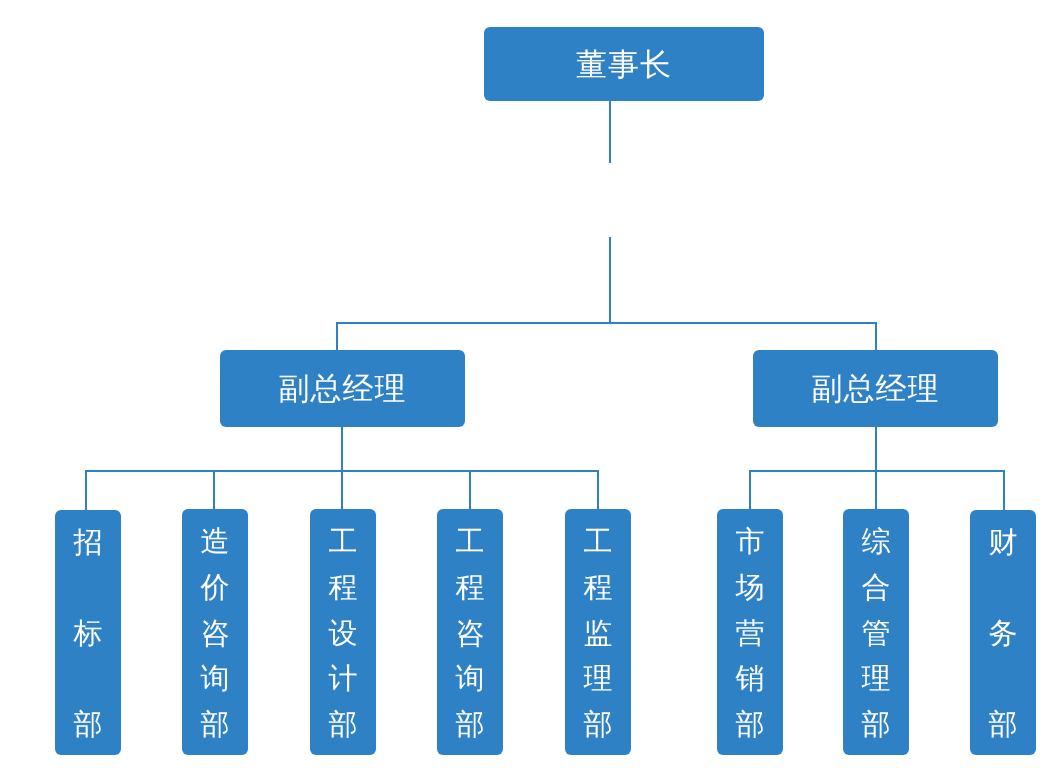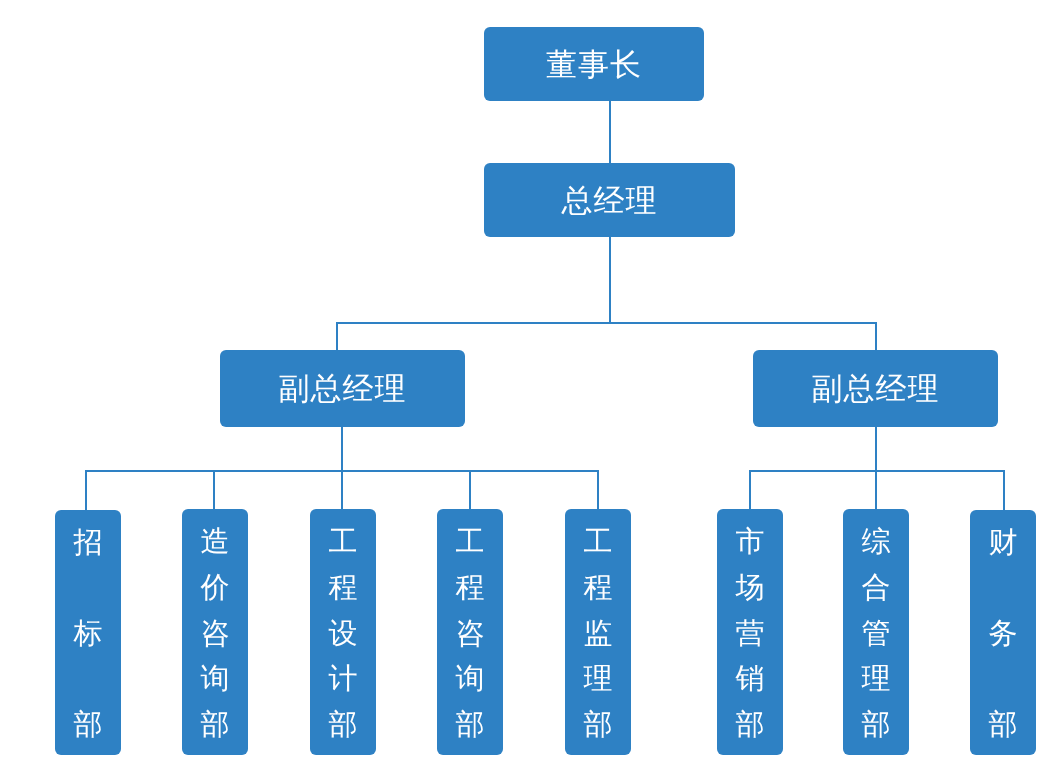--- a/index.html
+++ b/index.html
@@ -65,29 +65,26 @@
     background: #2E81C4;
   }
   .edge-v { width: 2px; }
   .edge-h { height: 2px; }
 </style>
 </head>
 <body>
 
 <div id="org-chart">
 
-  <div class="node node-h" style="left:484px; top:27px; width:220px; height:74px;">
+  <div class="node node-h" style="left:484px; top:27px; width:280px; height:74px;">
     <span class="node-label">董事长</span>
   </div>
 
   <div class="edge edge-v" style="left:609px; top:101px; height:62px;"></div>
 
-  <div class="node node-h" style="left:484px; top:163px; width:251px; height:74px;">
-    <span class="node-label">总经理</span>
-  </div>
 
   <div class="edge edge-v" style="left:609px; top:237px; height:87px;"></div>
 
   <div class="edge edge-h" style="left:336px; top:322px; width:540px;"></div>
 
   <div class="edge edge-v" style="left:336px; top:322px; height:28px;"></div>
   <div class="edge edge-v" style="left:875px; top:322px; height:28px;"></div>
 
   <div class="node node-h" style="left:220px; top:350px; width:245px; height:77px;">
     <span class="node-label">副总经理</span>

